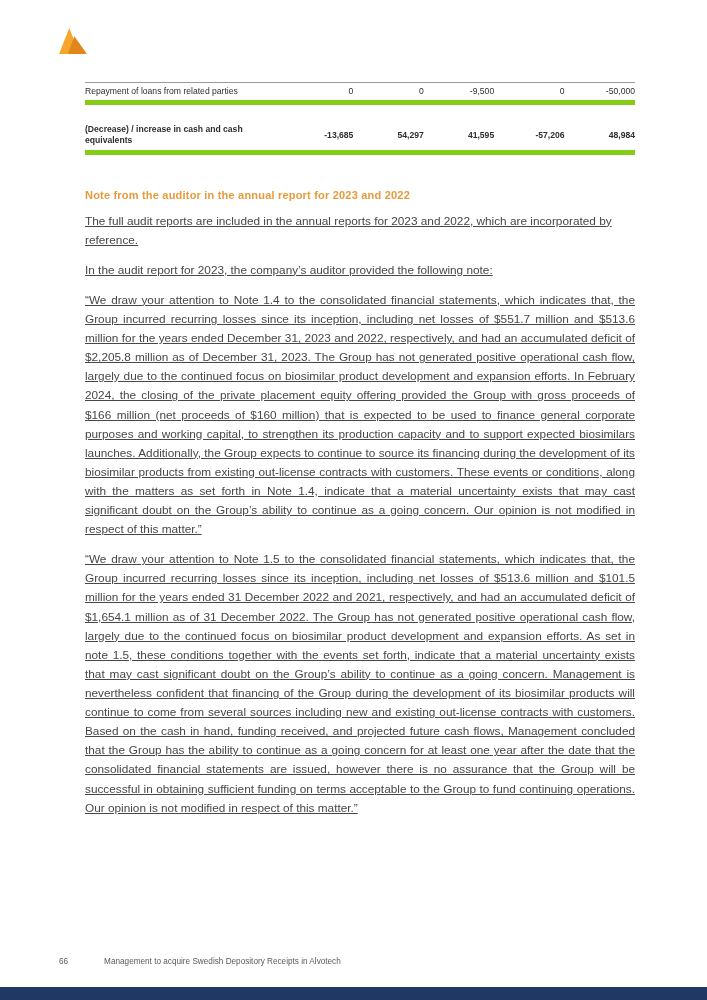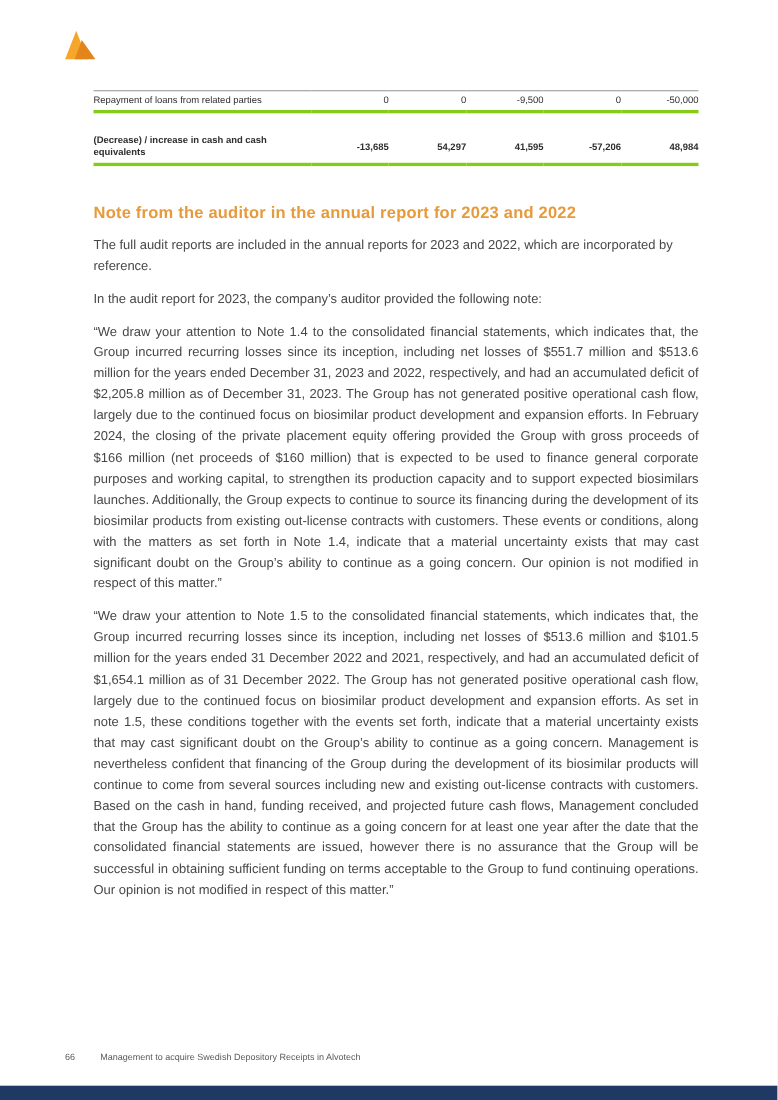--- a/index.html
+++ b/index.html
@@ -11,36 +11,36 @@
   }
   .header { position:absolute; top:28px; left:59px; }
   .logo { width:28px; height:26px; display:block; }
 
   .content { position:absolute; left:85px; top:82px; width:550px; }
 
   table.cash { width:100%; border-collapse:collapse; font-size:8.6px; color:#2e2e2e; table-layout:fixed; }
   table.cash td { padding:3px 0; vertical-align:middle; line-height:1.3; }
   td.label-cell { width:36%; padding-right:14px; text-align:left; }
   td.value-cell { width:12.8%; text-align:right; }
-  tr.row td { border-bottom:3px solid #84cc16; }
+  tr.row td { border-bottom:5px solid #84cc16; }
   tr.first-row td { border-top:1px solid #9b9b9b; }
   tr.bold td { font-weight:bold; }
   tr.spacer-row td { height:10px; border-bottom:none; }
 
   .section-heading {
-    margin:34px 0 8px 0; font-size:15px; font-weight:bold;
+    margin:34px 0 8px 0; font-size:11px; font-weight:bold;
     letter-spacing:0.2px;
   }
-  .body-par { margin:11px 0; font-size:11.8px; line-height:1.62; color:#474747; }
+  .body-par { margin:11px 0; font-size:11.8px; line-height:1.62; color:#474747;text-decoration:underline; }
   .justify { text-align:justify; }
 
   .footer {
     position:absolute; left:59px; bottom:34px;
     font-size:8.2px; color:#5a5a5a;
-    display:flex; align-items:baseline; gap:23px;
+    display:flex; align-items:baseline; gap:36px;
   }
   .footer-bar { position:absolute; left:0; right:0; bottom:0; height:13px; }
 </style>
 </head>
 <body>
 
 <div class="page">
 
   <div class="header">
     <svg class="logo" viewBox="0 0 30 28" aria-hidden="true">

